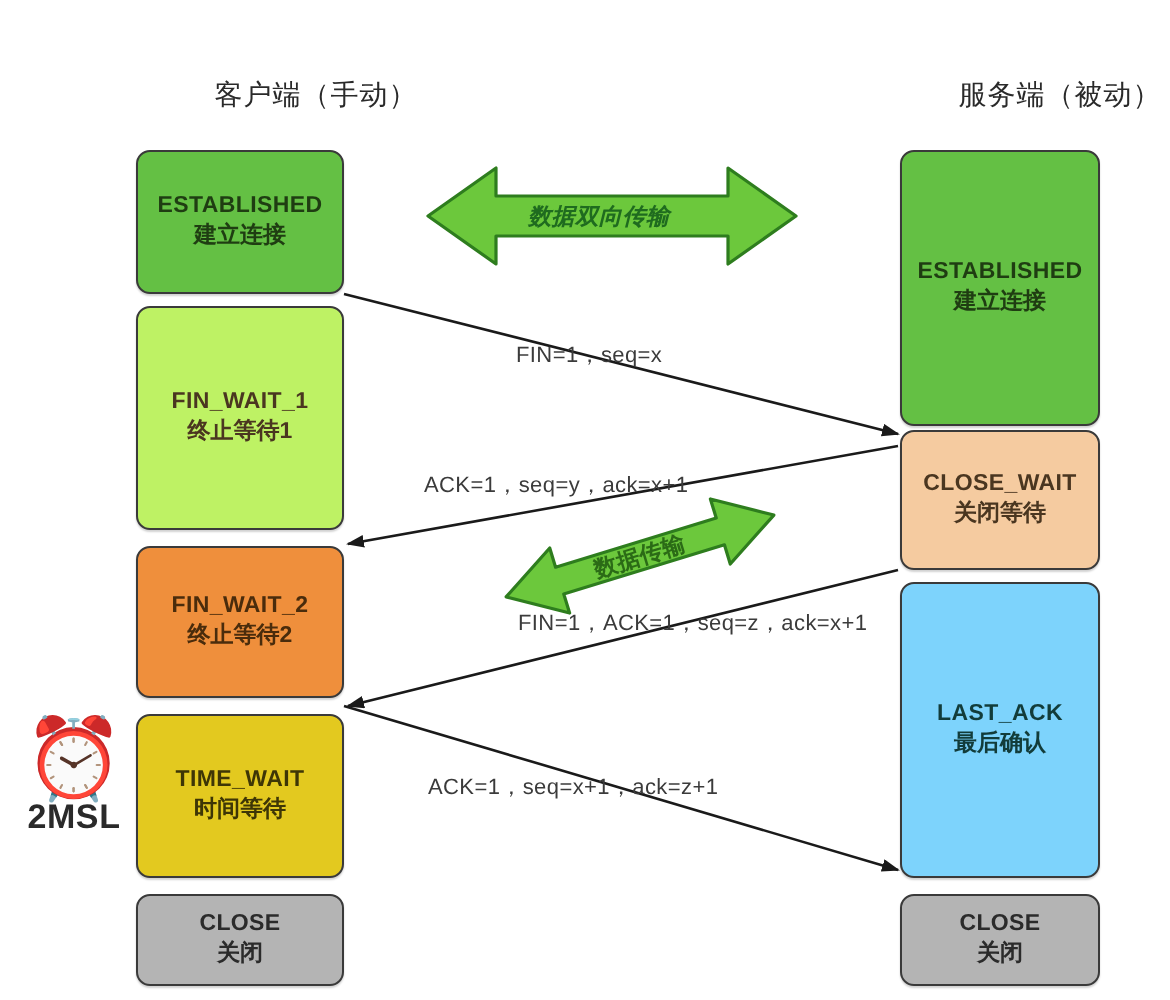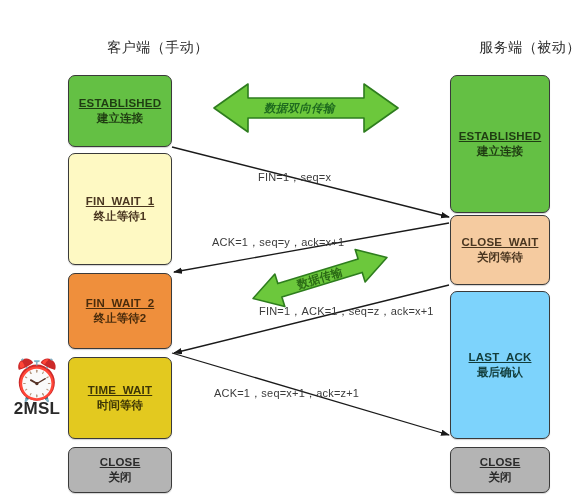--- a/index.html
+++ b/index.html
@@ -37,21 +37,20 @@
     align-items: center;
     justify-content: center;
     line-height: 1.32;
     box-shadow: 0 1px 1px rgba(0,0,0,0.18);
   }
   .state-en {
     font-size: 11.5px;
     font-weight: bold;
     letter-spacing: 0.2px;
     white-space: nowrap;
-    text-decoration: underline;
   }
   .state-cn {
     font-size: 11.5px;
     font-weight: bold;
     white-space: nowrap;
   }
 
   .msg-label {
     position: absolute;
     font-size: 11px;
@@ -141,21 +140,21 @@
       <polygon points="250,255 278,238 278,248 362,248 362,238 390,255 362,272 362,262 278,262 278,272" fill="#6cc83c" stroke="#2e7d1e" stroke-width="1.6" stroke-linejoin="round"></polygon>
     </g>
   </svg>
   <div class="arrow-cap" id="cap-mid" style="left:288px; top:248px; width:64px; text-align:center; transform:rotate(-17deg); transform-origin:center center; color:#2b6b16;">数据传输</div>
 
   <div class="state-box" style="left:68px; top:52px; width:104px; height:72px; background:#64c044;">
     <div class="state-en" style="color:#1f3d12;">ESTABLISHED</div>
     <div class="state-cn" style="color:#1f3d12;">建立连接</div>
   </div>
 
-  <div class="state-box" style="left:68px; top:130px; width:104px; height:112px; background:#fef9c3;">
+  <div class="state-box" style="left:68px; top:130px; width:104px; height:112px; background:#bef264;">
     <div class="state-en" style="color:#4a3620;">FIN_WAIT_1</div>
     <div class="state-cn" style="color:#4a3620;">终止等待1</div>
   </div>
 
   <div class="state-box" style="left:68px; top:250px; width:104px; height:76px; background:#ef8f3c;">
     <div class="state-en" style="color:#4a2c0c;">FIN_WAIT_2</div>
     <div class="state-cn" style="color:#4a2c0c;">终止等待2</div>
   </div>
 
   <div class="state-box" style="left:68px; top:334px; width:104px; height:82px; background:#e3c91f;">

